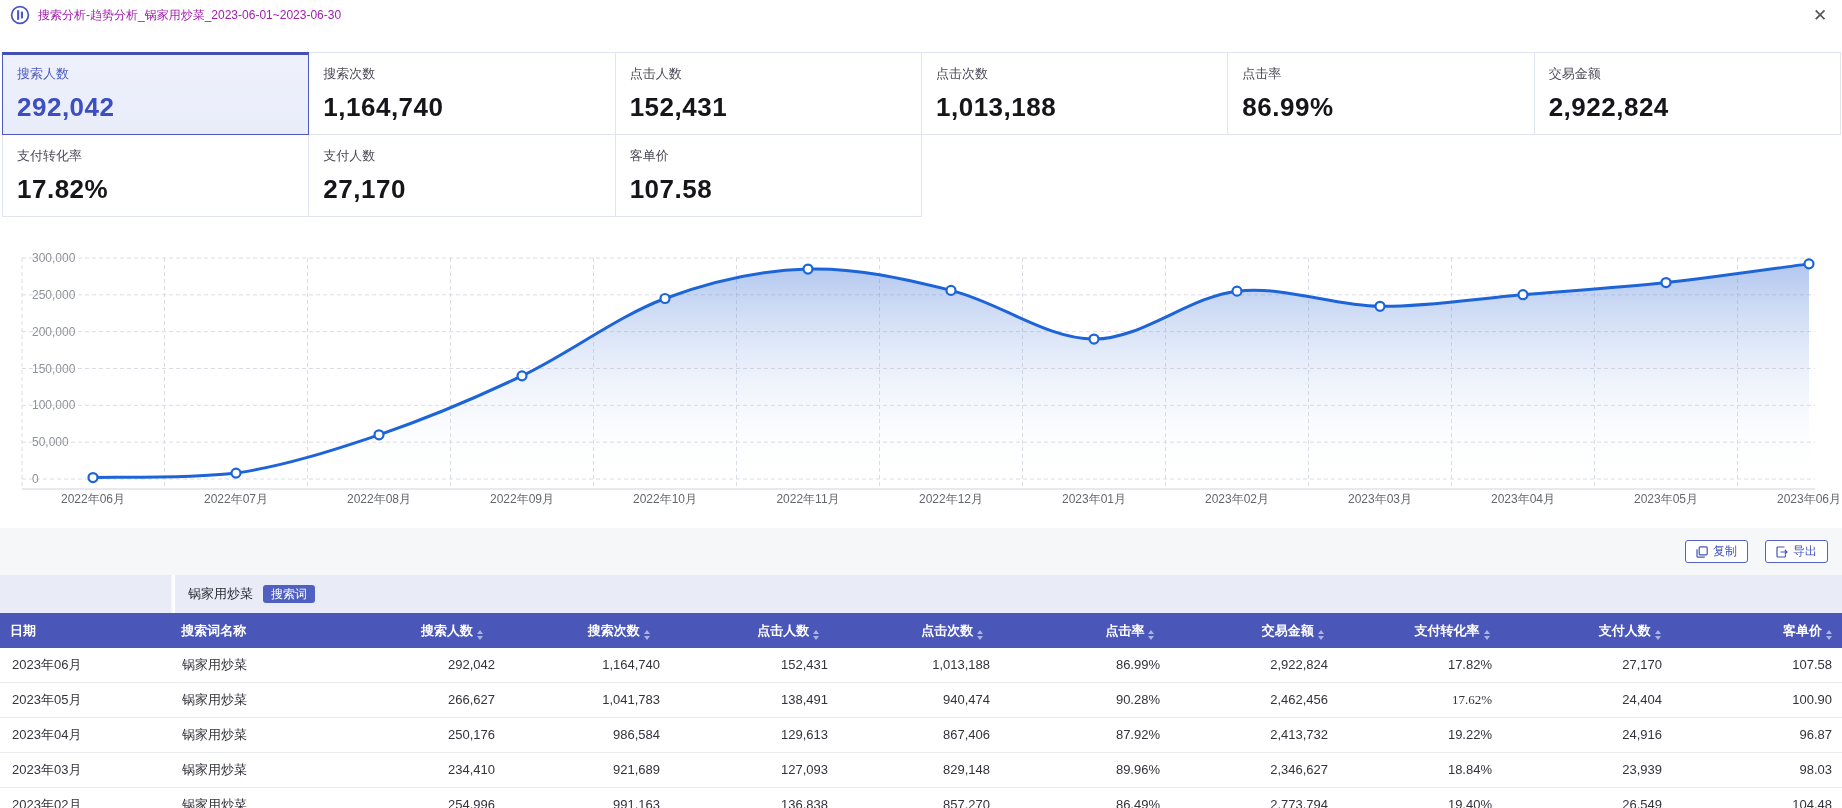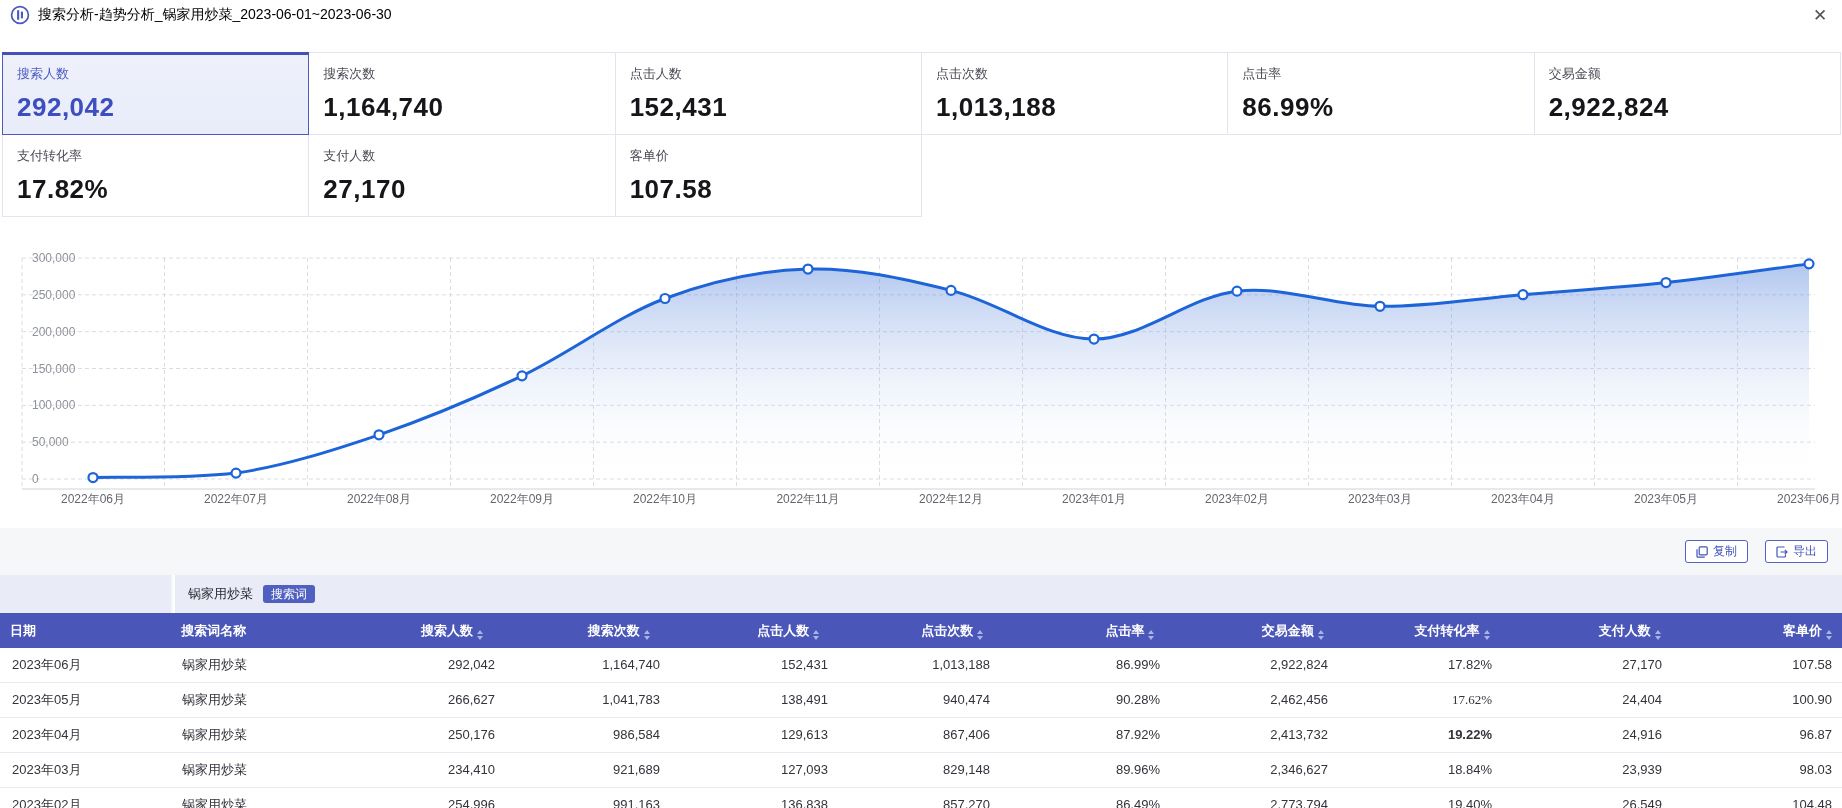--- a/index.html
+++ b/index.html
@@ -1,21 +1,21 @@
 <!DOCTYPE html>
 <html><head>
 <meta charset="utf-8">
 <style>
   * { margin:0; padding:0; box-sizing:border-box; }
   html,body { width:1842px; height:808px; overflow:hidden; background:#fff;
     font-family:"Liberation Sans","DejaVu Sans",sans-serif; }
   .titlebar { position:absolute; top:0; left:0; width:1842px; height:30px;
     display:flex; align-items:center; padding:0 10px; background:#fff; }
   .titlebar .logo { width:20px; height:20px; margin-right:8px; flex:0 0 auto; }
-  .titlebar .title { font-size:14px; color:#000000; }
+  .titlebar .title { font-size:12px; color:#a21caf; }
   .titlebar .close { margin-left:auto; width:24px; height:24px; display:flex;
     align-items:center; justify-content:center; color:#555; font-size:17px; cursor:pointer; }
   
   .cards { position:absolute; top:52px; left:2px; width:1838px;
     display:grid; grid-template-columns:repeat(6,1fr); grid-auto-rows:82px; }
   .card { background:#fff; border:1px solid #e1e5ef; margin:0 -1px -1px 0;
     padding:12px 0 0 14px; position:relative; cursor:pointer; }
   .card .clabel { font-size:13px; color:#4a4a56; display:block; }
   .card .cvalue { font-size:26px; font-weight:bold; color:#16161a; display:block;
     margin-top:9px; letter-spacing:0.5px; }
@@ -271,21 +271,21 @@
       </div>
       <div class="trow">
         <div class="cell left" style="width: 170px;">2023年04月</div>
         <div class="cell left" style="width: 160px;">锅家用炒菜</div>
         <div class="cell right" style="width: 175px;">250,176</div>
         <div class="cell right" style="width: 165px;">986,584</div>
         <div class="cell right" style="width: 168px;">129,613</div>
         <div class="cell right" style="width: 162px;">867,406</div>
         <div class="cell right" style="width: 170px;">87.92%</div>
         <div class="cell right" style="width: 168px;">2,413,732</div>
-        <div class="cell right" style="width: 164px; font-weight: bold;">19.22%</div>
+        <div class="cell right" style="width: 164px;">19.22%</div>
         <div class="cell right" style="width: 170px;">24,916</div>
         <div class="cell right" style="width: 170px;">96.87</div>
       </div>
       <div class="trow">
         <div class="cell left" style="width: 170px;">2023年03月</div>
         <div class="cell left" style="width: 160px;">锅家用炒菜</div>
         <div class="cell right" style="width: 175px;">234,410</div>
         <div class="cell right" style="width: 165px;">921,689</div>
         <div class="cell right" style="width: 168px;">127,093</div>
         <div class="cell right" style="width: 162px;">829,148</div>

